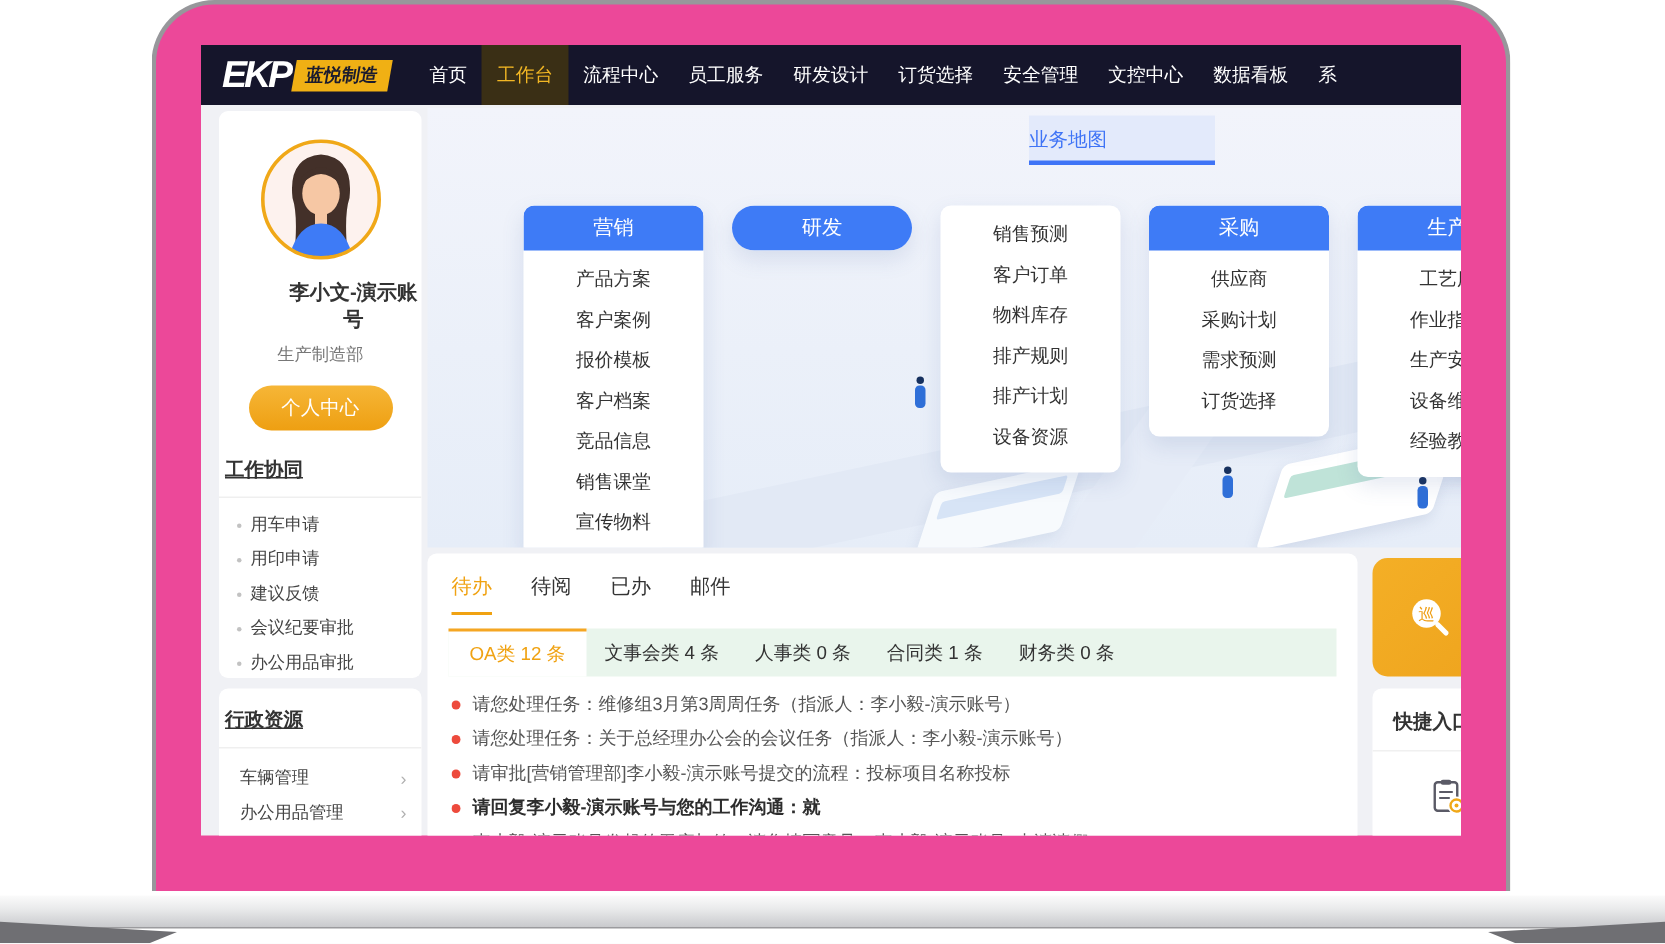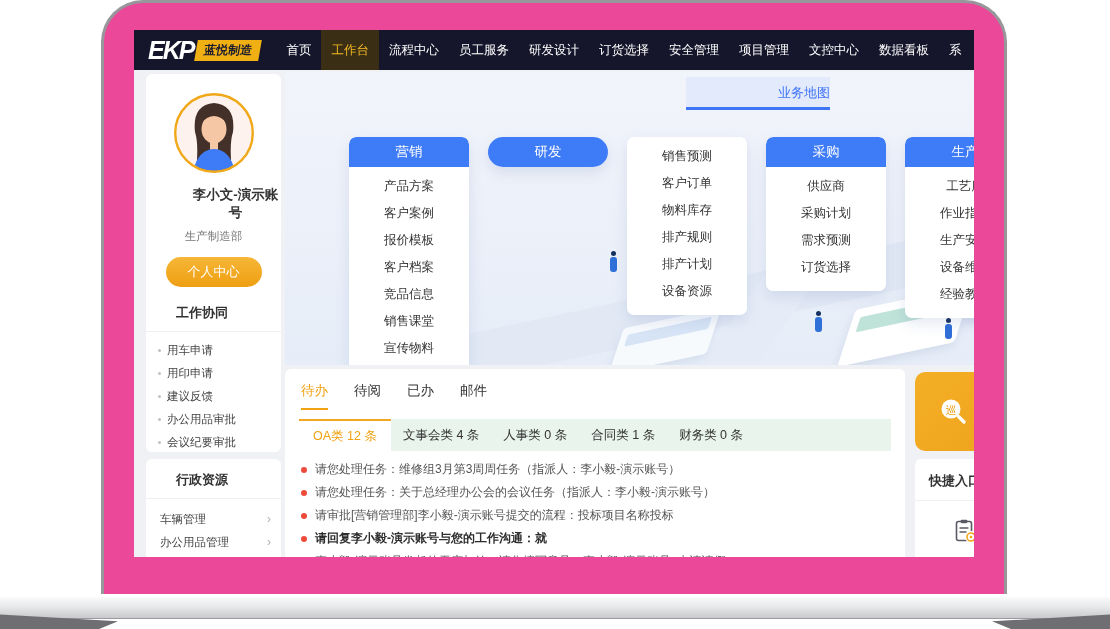--- a/index.html
+++ b/index.html
@@ -38,36 +38,36 @@
   
   .side-card { position:absolute; left:12px; width:135px; background:#fff; border-radius:6px; overflow:hidden; }
   .side-card.one { top:4px; height:378px; }
   .side-card.two { top:389px; height:200px; }
   .avatar-wrap { margin:18px auto 0; width:82px; height:82px; }
   .profile-name { margin-top:12px; text-align:center; font-size:13.5px; font-weight:700; color:#333;margin-left:44px; }
   .profile-dept { margin-top:7px; text-align:center; font-size:11.5px; color:#777; }
   .profile-btn { display:block; margin:13px auto 0; width:96px; height:30px; border:none; border-radius:15px;
     background:linear-gradient(180deg,#f6b637,#ee9f12); color:#fff; font-size:13px; cursor:pointer;
     font-family:inherit; }
-  .side-section-title { margin-top:17px; padding-left:30px; font-size:13px; font-weight:700; color:#333; }
+  .side-section-title { margin-top:17px; padding-left:4px; font-size:13px; font-weight:700; color:#333;text-decoration:underline; }
   .side-divider { margin-top:9px; border-top:1px solid #efefef; }
   .side-list { padding-top:7px; }
   .side-item { position:relative; padding-left:21px; font-size:11.5px; color:#444; height:23px;
     line-height:23px; cursor:pointer; }
   .side-item::before { content:""; position:absolute; left:12px; top:10px; width:3px; height:3px;
     border-radius:50%; background:#c2c2c2; }
   .side-item2 { display:flex; justify-content:space-between; padding:0 10px 0 14px; font-size:11.5px;
     color:#444; height:23px; line-height:23px; cursor:pointer; }
   .side-item2 .chev { color:#b0b0b0; font-size:12px; }
 
   
   .map { position:absolute; left:151px; right:0; top:2px; height:293px;
     background:linear-gradient(180deg,#f2f4fb 0%,#ebf0f9 55%,#e6edf8 100%); overflow:hidden; }
-  .map-tab { position:absolute; left:401px; top:5px; width:144px; height:33px; background:#e3eafb;
-    border-bottom:3px solid #3f74f6; color:#3f74f6; font-size:13px; text-align:right;
+  .map-tab { position:absolute; left:401px; top:5px; width:124px; height:33px; background:#e3eafb;
+    border-bottom:3px solid #3f74f6; color:#3f74f6; font-size:13px; text-align:left;
     line-height:31px; cursor:pointer; }
   .iso { position:absolute; border-radius:4px; }
   .iso.road1 { left:150px; top:210px; width:560px; height:46px; background:#e2e9f5; transform:rotate(-12deg); }
   .iso.road2 { left:430px; top:150px; width:46px; height:260px; background:#e6ecf7; transform:rotate(35deg); }
   .iso.block1 { left:560px; top:228px; width:120px; height:52px; background:#ffffff; transform:rotate(-12deg) skewX(-30deg); box-shadow:0 4px 8px rgba(120,140,180,.18); }
   .iso.block1::before { content:""; position:absolute; left:8px; top:8px; right:8px; height:14px; background:#bfe3d8; border-radius:2px; }
   .iso.block2 { left:330px; top:248px; width:100px; height:42px; background:#f7fafd; transform:rotate(-12deg) skewX(-30deg); box-shadow:0 4px 8px rgba(120,140,180,.15); }
   .iso.block2::before { content:""; position:absolute; left:7px; top:7px; right:7px; height:11px; background:#d7e4f6; border-radius:2px; }
   .iso.block3 { left:688px; top:188px; width:96px; height:46px; background:#ffffff; transform:rotate(-12deg) skewX(-30deg); box-shadow:0 4px 8px rgba(120,140,180,.18); }
   .iso.block3::before { content:""; position:absolute; left:7px; top:7px; right:7px; height:12px; background:#cfe0f4; border-radius:2px; }
@@ -123,21 +123,20 @@
           <span class="logo-badge">蓝悦制造</span>
         </div>
         <div class="nav-menu">
           <div class="nav-item">首页</div>
           <div class="nav-item active">工作台</div>
           <div class="nav-item">流程中心</div>
           <div class="nav-item">员工服务</div>
           <div class="nav-item">研发设计</div>
           <div class="nav-item">订货选择</div>
           <div class="nav-item">安全管理</div>
-          <div class="nav-item">项目管理</div>
           <div class="nav-item">文控中心</div>
           <div class="nav-item">数据看板</div>
           <div class="nav-item">系</div>
         </div>
       </div>
 
       <div class="content">
 
         <div class="side-card one">
           <div class="avatar-wrap">
@@ -160,22 +159,22 @@
           </div>
           <div class="profile-name">李小文-演示账号</div>
           <div class="profile-dept">生产制造部</div>
           <button class="profile-btn">个人中心</button>
           <div class="side-section-title">工作协同</div>
           <div class="side-divider"></div>
           <div class="side-list">
             <div class="side-item">用车申请</div>
             <div class="side-item">用印申请</div>
             <div class="side-item">建议反馈</div>
+            <div class="side-item">会议纪要审批</div>
             <div class="side-item">办公用品审批</div>
-            <div class="side-item">会议纪要审批</div>
             <div class="side-item">请休假</div>
           </div>
         </div>
 
         <div class="side-card two">
           <div class="side-section-title" style="margin-top:12px;">行政资源</div>
           <div class="side-divider"></div>
           <div class="side-list" style="padding-top:9px;">
             <div class="side-item2">
               <span>车辆管理</span>

